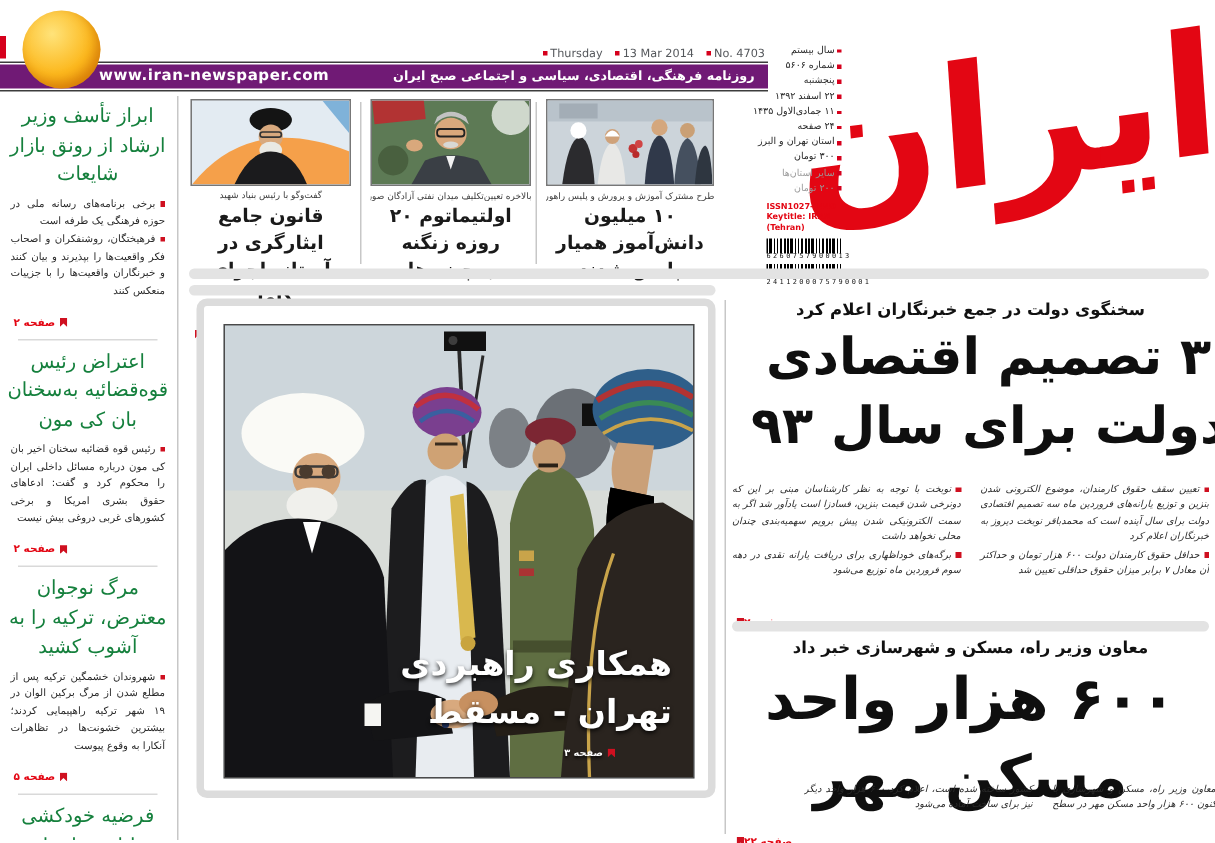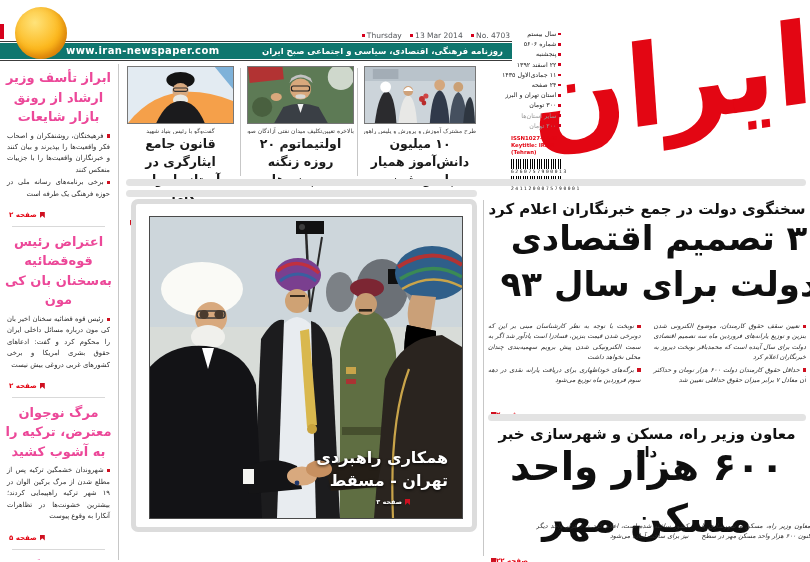--- a/index.html
+++ b/index.html
@@ -6,42 +6,42 @@
   .page{position:relative;width:810px;height:562px;background:#fff;overflow:hidden;
         font-family:"DejaVu Sans",sans-serif;color:#1a1a1a;}
   .abs{position:absolute;}
 
   
   .corner-mark{left:0;top:24px;width:4px;height:15px;background:#d6001c;}
   .sun{left:15px;top:7px;width:52px;height:52px;border-radius:50%;
        background:radial-gradient(circle at 38% 30%,#ffe37a 0%,#fcb81d 55%,#ee8d00 100%);
        box-shadow:inset -3px -4px 7px rgba(180,85,0,.45);z-index:5;}
   .rule{background:#3c3c3c;height:1px;left:0;width:512px;}
-  .red-bar{left:0;top:43px;width:512px;height:16px;background:#0f766e;z-index:4;}
+  .red-bar{left:0;top:43px;width:512px;height:16px;background:#701a75;z-index:4;}
   .website{position:absolute;left:66px;top:2px;color:#fff;font-weight:bold;font-size:10px;letter-spacing:.4px;}
   .slogan{position:absolute;right:9px;top:3px;color:#fff;font-size:8.5px;font-weight:bold;direction:rtl;margin-left:17px;}
   .date-row{left:250px;top:31px;width:260px;text-align:right;font-size:7.5px;color:#55585c;}
   .date-row span{margin-left:6px;}
   .date-row span::before{content:"";display:inline-block;width:3px;height:3px;background:#d6001c;margin-right:2px;vertical-align:middle;}
   .logo{right:-4px;top:-16px;width:262px;height:205px;color:#e30613;font-size:112px;font-weight:bold;
         line-height:195px;text-align:center;transform:rotate(-8deg) skewX(-4deg);direction:rtl;}
 
   .info-col{left:511px;top:29px;width:50px;direction:rtl;font-size:6.3px;color:#222;}
   .info-line{display:flex;align-items:center;line-height:1.62;white-space:nowrap;}
   .info-line::before{content:"";width:2.6px;height:2.6px;background:#d6001c;margin-left:2px;flex:none;}
   .info-line.muted{color:#9a9a9a;}
   .issn{direction:ltr;text-align:left;color:#e30613;font-size:5.4px;font-weight:bold;line-height:1.35;margin-top:4px;}
   .barcode{height:10px;margin-top:2px;
      background:repeating-linear-gradient(90deg,#000 0 1px,#fff 1px 2px,#000 2px 3.5px,#fff 3.5px 5px,#000 5px 5.7px,#fff 5.7px 7px);}
   .bdigits{direction:ltr;text-align:left;font-family:"DejaVu Sans Mono",monospace;font-size:4.6px;letter-spacing:1.6px;color:#111;}
 
   
   .vline{width:1px;background:#c7c7c7;}
   .left-col{left:2px;top:66px;width:113px;height:494px;direction:rtl;text-align:center;overflow:hidden;}
-  .la-title{font-size:13px;font-weight:bold;line-height:1.5;color:#ec4899;margin:2px 2px 0;}
+  .la-title{font-size:13px;font-weight:normal;line-height:1.5;color:#15803d;margin:2px 2px 0;}
   .la-body{font-size:6.8px;line-height:1.68;text-align:justify;color:#2a2a2a;margin:4px 5px 0;}
   .la-body p{margin:0 0 1px;}
   .la-body p::before{content:"";display:inline-block;width:3.4px;height:3.4px;background:#cf1020;margin-left:3px;}
   .pref{direction:rtl;font-size:7px;font-weight:bold;color:#e30613;white-space:nowrap;}
   .la-ref{text-align:left;margin:2px 7px 0;}
   .flag{display:inline-block;width:5px;height:6px;background:#cf1020;margin-left:3px;
         clip-path:polygon(0 0,100% 0,100% 100%,50% 62%,0 100%);vertical-align:-1px;}
   .thin-div{height:1px;background:#d9d9d9;margin:5px 10px;}
 
   
@@ -53,27 +53,27 @@
   .story-title{direction:rtl;font-size:12.5px;font-weight:bold;line-height:1.45;text-align:center;margin-top:1px;}
   .story-ref{text-align:left;margin-top:2px;}
 
   .hbar{background:#e3e3e3;height:7px;border-radius:4px;}
 
   
   .photo-frame{left:131px;top:199px;width:346px;height:333px;border:5px solid #dcdcdc;border-radius:7px;background:#fff;box-sizing:border-box;}
   .photo{position:absolute;left:13px;top:12px;width:312px;height:301px;border:1px solid #4a4a4a;overflow:hidden;background:#c9d2d8;}
   .photo svg{display:block;width:100%;height:100%;}
   .caption{position:absolute;right:14px;bottom:26px;direction:rtl;text-align:right;color:#fff;font-weight:bold;
-           font-size:16px;line-height:1.45;text-shadow:0 1px 3px rgba(0,0,0,.85);}
+           font-size:22px;line-height:1.45;text-shadow:0 1px 3px rgba(0,0,0,.85);}
   .caption-ref{position:absolute;right:52px;bottom:12px;color:#fff;font-size:6.5px;font-weight:bold;direction:rtl;
                text-shadow:0 1px 2px rgba(0,0,0,.9);}
   .caption-ref .flag{vertical-align:-1px;}
 
   
-  .kicker{direction:rtl;text-align:center;font-weight:bold;font-size:15px;color:#111;}
+  .kicker{direction:rtl;text-align:center;font-weight:bold;font-size:11px;color:#111;}
   .headline{direction:rtl;text-align:center;font-weight:bold;color:#0f0f0f;letter-spacing:-.3px;}
   .main-headline{font-size:34px;line-height:1.34;}
   .h2-headline{font-size:39px;line-height:1.33;}
   .body-cols{direction:rtl;column-count:2;column-gap:13px;font-size:6.4px;line-height:1.62;text-align:justify;color:#2a2a2a;overflow:hidden;}
   .body-cols p{margin:0 0 2px;font-style:italic;}
   .body-cols p::before{content:"";display:inline-block;width:3.4px;height:3.4px;background:#cf1020;margin-left:3px;}
   .col-ref{text-align:left;}
 </style>
 </head>
 <body>
@@ -116,22 +116,22 @@
     <div class="bdigits">2411200075790001</div>
   </div>
 
   <div class="abs vline" style="left:118px;top:64px;height:496px;"></div>
 
   <div class="abs left-col">
 
     <div>
       <div class="la-title">ابراز تأسف وزیر ارشاد از رونق بازار شایعات</div>
       <div class="la-body">
+        <p>برخی برنامه‌های رسانه ملی در حوزه فرهنگی یک طرفه است</p>
         <p>فرهیختگان، روشنفکران و اصحاب فکر واقعیت‌ها را بپذیرند و بیان کنند و خبرنگاران واقعیت‌ها را با جزییات منعکس کنند</p>
-        <p>برخی برنامه‌های رسانه ملی در حوزه فرهنگی یک طرفه است</p>
       </div>
       <div class="la-ref"><span class="flag"></span><span class="pref">صفحه ۲</span></div>
     </div>
     <div class="thin-div"></div>
 
     <div>
       <div class="la-title">اعتراض رئیس قوه‌قضائیه به‌سخنان بان کی مون</div>
       <div class="la-body">
         <p>رئیس قوه قضائیه سخنان اخیر بان کی مون درباره مسائل داخلی ایران را محکوم کرد و گفت: ادعاهای حقوق بشری امریکا و برخی کشورهای غربی دروغی بیش نیست</p>
       </div>

